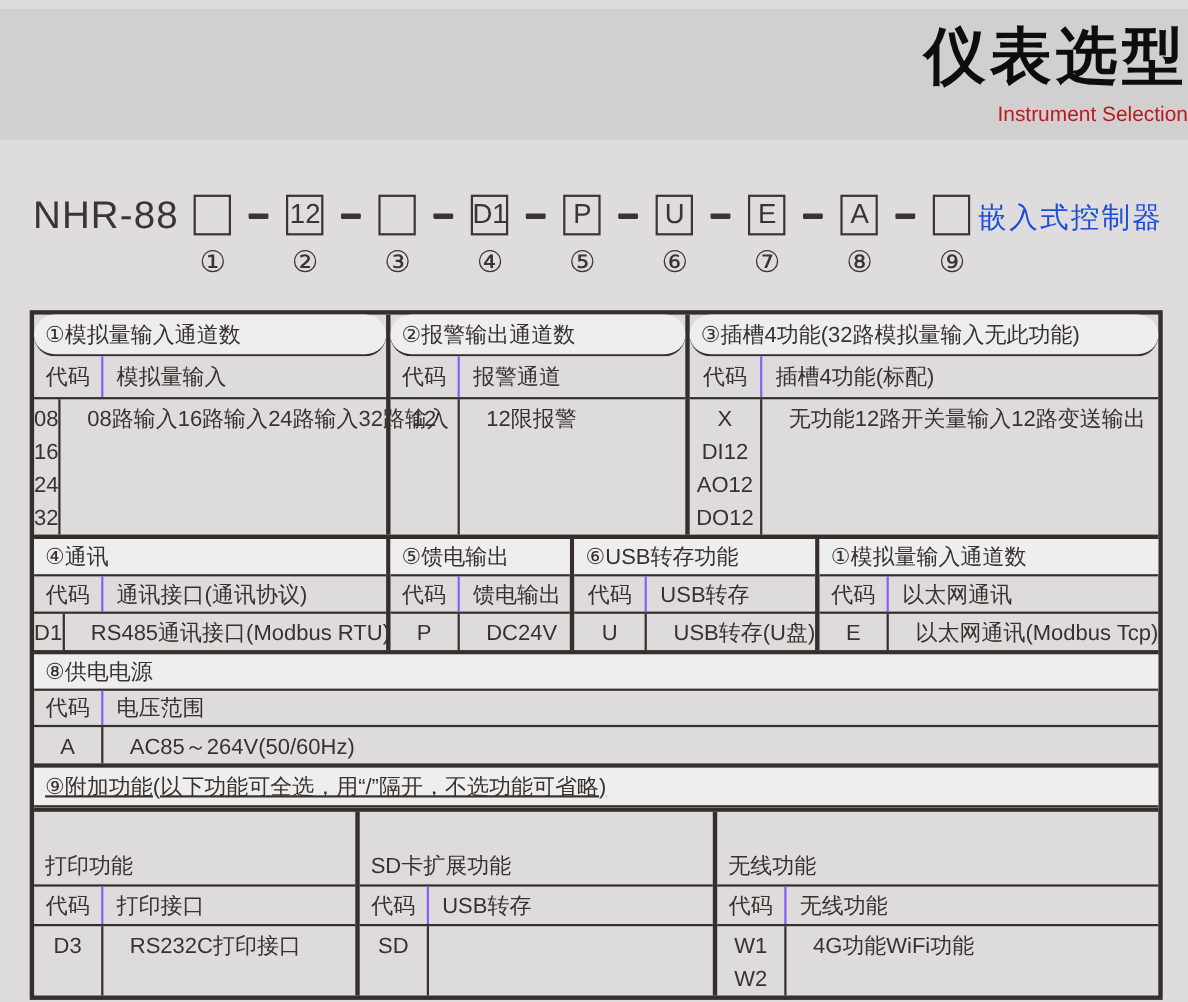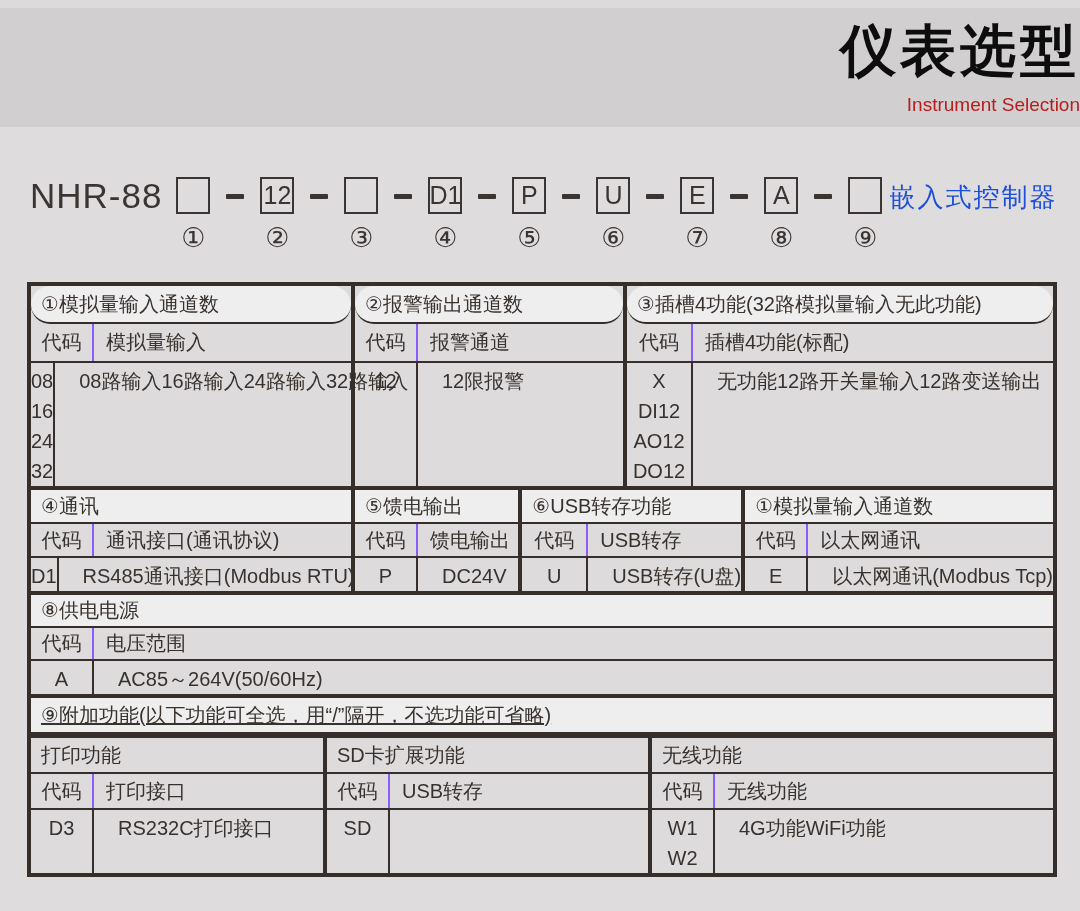--- a/index.html
+++ b/index.html
@@ -45,21 +45,21 @@
   }
   .band{display:flex;border-bottom:4px solid #352e2b;}
   .band:last-child{border-bottom:none;}
   .sec{box-sizing:border-box;display:flex;flex-direction:column;border-right:4px solid #352e2b;}
   .sec:last-child{border-right:none;flex:1;}
   .sec-title{
     background:#efeeee;border-bottom:2px solid #352e2b;
     padding-left:10px;display:flex;align-items:center;
     white-space:nowrap;
   }
-  .sec-title.plain{background:transparent;}
+  .sec-title.plain{background:transparent;margin-top:32px;}
   .hdr{display:flex;border-bottom:2px solid #352e2b;}
   .hdr-code{
     box-sizing:border-box;width:63px;border-right:2px solid #8b5cf6;
     display:flex;align-items:center;justify-content:center;
   }
   .hdr-desc{display:flex;align-items:center;padding-left:12px;white-space:nowrap;}
   .bdy{display:flex;flex:1;}
   .bdy-codes{
     box-sizing:border-box;width:63px;border-right:2px solid #352e2b;
     display:flex;flex-direction:column;align-items:center;padding-top:3px;

